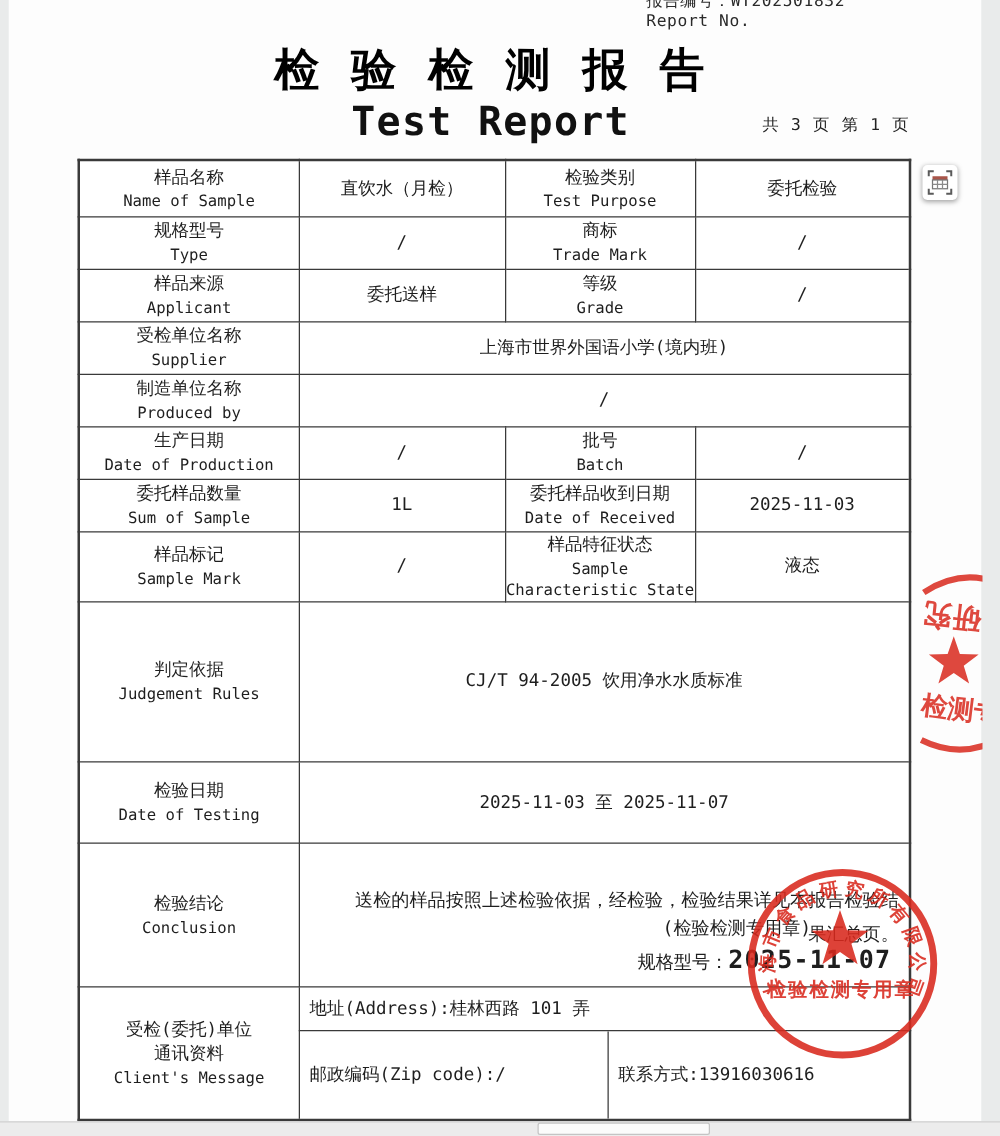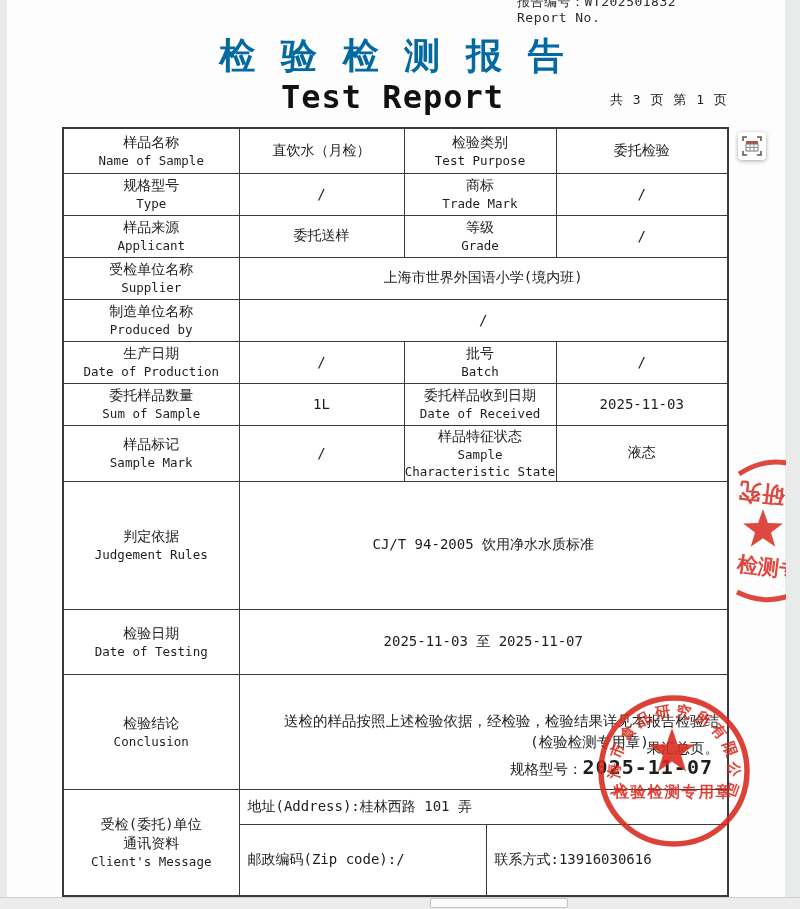--- a/index.html
+++ b/index.html
@@ -9,21 +9,21 @@
     font-family:"DejaVu Sans Mono","Liberation Mono",monospace;
     color:#1e1e1e; overflow:hidden;
   }
   .abs { position:absolute; }
   .strip-left  { left:0; top:0; width:7px;  height:897px; background:#e9ebeb; }
   .strip-right { left:785px; top:0; width:15px; height:897px; background:#e9ebeb; border-left:1px solid #ddе0e0; }
 
   .report-no { left:517px; top:-6px; font-size:13px; line-height:16px; letter-spacing:0.5px; color:#2a2a2a; }
   .report-no .l2 { display:block; }
 
-  .title-zh { left:0; top:32px; width:785px; text-align:center; font-size:36px; font-weight:bold; letter-spacing:2px; color:#0369a1; }
+  .title-zh { left:0; top:32px; width:785px; text-align:center; font-size:36px; font-weight:bold; letter-spacing:2px; color:#000000; }
   .title-en { left:0; top:78px; width:785px; text-align:center; font-size:32px; font-weight:bold; letter-spacing:1px; color:#111; }
   .pagination { left:610px; top:91px; font-size:13px; color:#222; letter-spacing:1px; }
 
   .icon-btn { left:738px; top:132px; width:28px; height:28px; background:#ffffff; border-radius:4px;
               box-shadow:0 1px 4px rgba(0,0,0,0.35); display:flex; align-items:center; justify-content:center; cursor:pointer; }
 
   table.report { position:absolute; left:62px; top:127px; width:665px; border-collapse:collapse; table-layout:fixed;
                  border:2px solid #3a3a3a; background:#fff; }
   table.report td { border:1.5px solid #3a3a3a; vertical-align:middle; overflow:hidden; }
   td.lab { text-align:center; }

